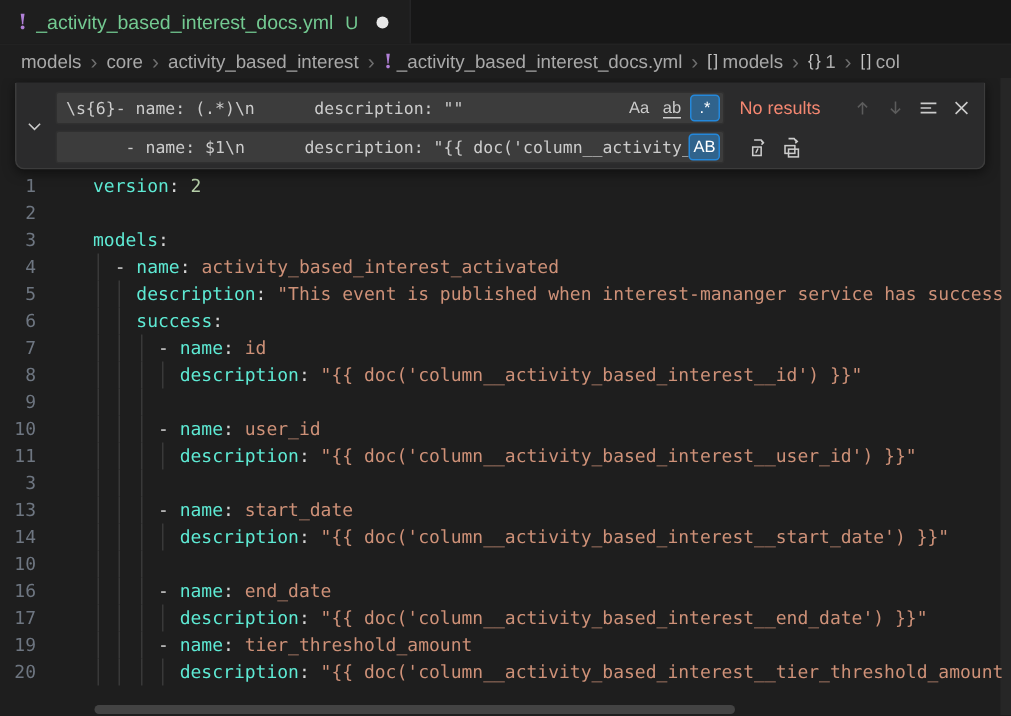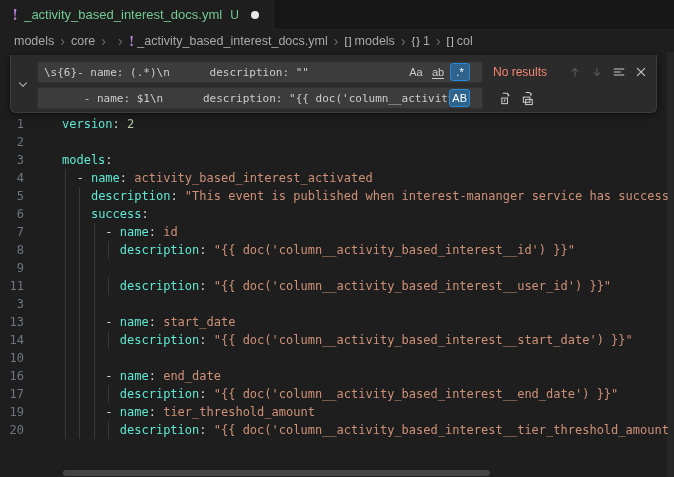--- a/index.html
+++ b/index.html
@@ -52,21 +52,21 @@
                color:#cccccc; cursor:pointer; }
   .frow { position:absolute; left:26px; top:6px; right:4px; height:22px;
           display:flex; align-items:center; }
   .rrow { position:absolute; left:26px; top:32px; right:4px; height:22px;
           display:flex; align-items:center; }
   .finput { position:relative; width:446px; height:22px; background:#3c3c3c;
             border:1px solid #303030; border-radius:2px; display:flex; align-items:center;
             overflow:hidden; flex:0 0 auto; }
   .ftext { font-family:"DejaVu Sans Mono", monospace; font-size:11px; color:#cccccc;
            white-space:pre; padding-left:6px; flex:1 1 auto; overflow:hidden; }
-  .opts { display:flex; align-items:center; gap:2px; padding-right:12px; flex:0 0 auto; }
+  .opts { display:flex; align-items:center; gap:2px; padding-right:2px; flex:0 0 auto; }
   .opt { min-width:20px; height:18px; display:flex; align-items:center; justify-content:center;
          font-size:11px; color:#cccccc; border-radius:3px; border:1px solid transparent;
          cursor:pointer; padding:0 2px; font-family:"Liberation Sans", sans-serif; }
   .opt.ww span { border-bottom:1px solid #cccccc; }
   .opt.active { background:rgba(36,137,219,.5); border-color:#2488db; color:#ffffff; }
   .fresults { color:#f48771; font-size:12px; margin-left:10px; white-space:nowrap; }
   .fbtn { width:22px; height:22px; display:flex; align-items:center; justify-content:center;
           color:#cccccc; font-size:14px; border-radius:4px; cursor:pointer; flex:0 0 auto; }
   .fbtn.disabled { color:#5c5c5c; }
   .frow .spacer { flex:1 1 auto; }
@@ -87,20 +87,23 @@
 
 <div class="breadcrumbs" id="crumbs">
     <span class="crumb">
       <span>models</span>
     </span>
     <span class="csep">›</span>
     <span class="crumb">
       <span>core</span>
     </span>
     <span class="csep">›</span>
+    <span class="crumb">
+      <span>activity_based_interest</span>
+    </span>
     <span class="csep">›</span>
     <span class="crumb">
       <span class="cicon purple">!</span>
       <span>_activity_based_interest_docs.yml</span>
     </span>
     <span class="csep">›</span>
     <span class="crumb">
       <span class="cicon">[ ]</span>
       <span>models</span>
     </span>
@@ -121,20 +124,21 @@
   <div id="lines">
       <div class="line"><span class="ln">1</span><span class="tok-key">version</span><span class="tok-pun">: </span><span class="tok-num">2</span></div>
       <div class="line"><span class="ln">2</span></div>
       <div class="line"><span class="ln">3</span><span class="tok-key">models</span><span class="tok-pun">:</span></div>
       <div class="line"><span class="ln">4</span><span class="tok-pun">  - </span><span class="tok-key">name</span><span class="tok-pun">: </span><span class="tok-str">activity_based_interest_activated</span><i class="guide" style="left: 65px;"></i></div>
       <div class="line"><span class="ln">5</span><span class="tok-pun">    </span><span class="tok-key">description</span><span class="tok-pun">: </span><span class="tok-str">"This event is published when interest-mananger service has success</span><i class="guide" style="left: 65px;"></i><i class="guide" style="left: 79.44px;"></i></div>
       <div class="line"><span class="ln">6</span><span class="tok-pun">    </span><span class="tok-key">success</span><span class="tok-pun">:</span><i class="guide" style="left: 65px;"></i><i class="guide" style="left: 79.44px;"></i></div>
       <div class="line"><span class="ln">7</span><span class="tok-pun">      - </span><span class="tok-key">name</span><span class="tok-pun">: </span><span class="tok-str">id</span><i class="guide" style="left: 65px;"></i><i class="guide" style="left: 79.44px;"></i><i class="guide" style="left: 93.88px;"></i></div>
       <div class="line"><span class="ln">8</span><span class="tok-pun">        </span><span class="tok-key">description</span><span class="tok-pun">: </span><span class="tok-str">"{{ doc('column__activity_based_interest__id') }}"</span><i class="guide" style="left: 65px;"></i><i class="guide" style="left: 79.44px;"></i><i class="guide" style="left: 93.88px;"></i><i class="guide" style="left: 108.32px;"></i></div>
       <div class="line"><span class="ln">9</span><i class="guide" style="left: 65px;"></i><i class="guide" style="left: 79.44px;"></i><i class="guide" style="left: 93.88px;"></i></div>
+      <div class="line"><span class="ln">10</span><span class="tok-pun">      - </span><span class="tok-key">name</span><span class="tok-pun">: </span><span class="tok-str">user_id</span><i class="guide" style="left: 65px;"></i><i class="guide" style="left: 79.44px;"></i><i class="guide" style="left: 93.88px;"></i></div>
       <div class="line"><span class="ln">11</span><span class="tok-pun">        </span><span class="tok-key">description</span><span class="tok-pun">: </span><span class="tok-str">"{{ doc('column__activity_based_interest__user_id') }}"</span><i class="guide" style="left: 65px;"></i><i class="guide" style="left: 79.44px;"></i><i class="guide" style="left: 93.88px;"></i><i class="guide" style="left: 108.32px;"></i></div>
       <div class="line"><span class="ln">3</span><i class="guide" style="left: 65px;"></i><i class="guide" style="left: 79.44px;"></i><i class="guide" style="left: 93.88px;"></i></div>
       <div class="line"><span class="ln">13</span><span class="tok-pun">      - </span><span class="tok-key">name</span><span class="tok-pun">: </span><span class="tok-str">start_date</span><i class="guide" style="left: 65px;"></i><i class="guide" style="left: 79.44px;"></i><i class="guide" style="left: 93.88px;"></i></div>
       <div class="line"><span class="ln">14</span><span class="tok-pun">        </span><span class="tok-key">description</span><span class="tok-pun">: </span><span class="tok-str">"{{ doc('column__activity_based_interest__start_date') }}"</span><i class="guide" style="left: 65px;"></i><i class="guide" style="left: 79.44px;"></i><i class="guide" style="left: 93.88px;"></i><i class="guide" style="left: 108.32px;"></i></div>
       <div class="line"><span class="ln">10</span><i class="guide" style="left: 65px;"></i><i class="guide" style="left: 79.44px;"></i><i class="guide" style="left: 93.88px;"></i></div>
       <div class="line"><span class="ln">16</span><span class="tok-pun">      - </span><span class="tok-key">name</span><span class="tok-pun">: </span><span class="tok-str">end_date</span><i class="guide" style="left: 65px;"></i><i class="guide" style="left: 79.44px;"></i><i class="guide" style="left: 93.88px;"></i></div>
       <div class="line"><span class="ln">17</span><span class="tok-pun">        </span><span class="tok-key">description</span><span class="tok-pun">: </span><span class="tok-str">"{{ doc('column__activity_based_interest__end_date') }}"</span><i class="guide" style="left: 65px;"></i><i class="guide" style="left: 79.44px;"></i><i class="guide" style="left: 93.88px;"></i><i class="guide" style="left: 108.32px;"></i></div>
       <div class="line"><span class="ln">19</span><span class="tok-pun">      - </span><span class="tok-key">name</span><span class="tok-pun">: </span><span class="tok-str">tier_threshold_amount</span><i class="guide" style="left: 65px;"></i><i class="guide" style="left: 79.44px;"></i><i class="guide" style="left: 93.88px;"></i></div>
       <div class="line"><span class="ln">20</span><span class="tok-pun">        </span><span class="tok-key">description</span><span class="tok-pun">: </span><span class="tok-str">"{{ doc('column__activity_based_interest__tier_threshold_amount</span><i class="guide" style="left: 65px;"></i><i class="guide" style="left: 79.44px;"></i><i class="guide" style="left: 93.88px;"></i><i class="guide" style="left: 108.32px;"></i></div>
     </div>

